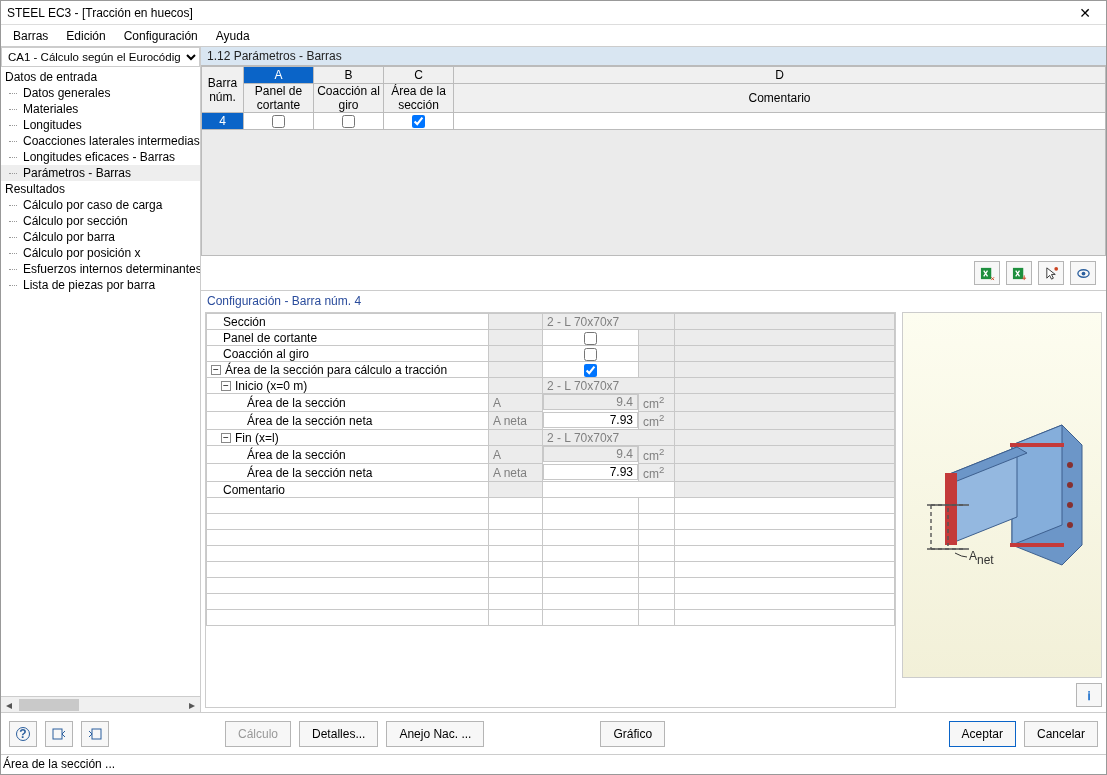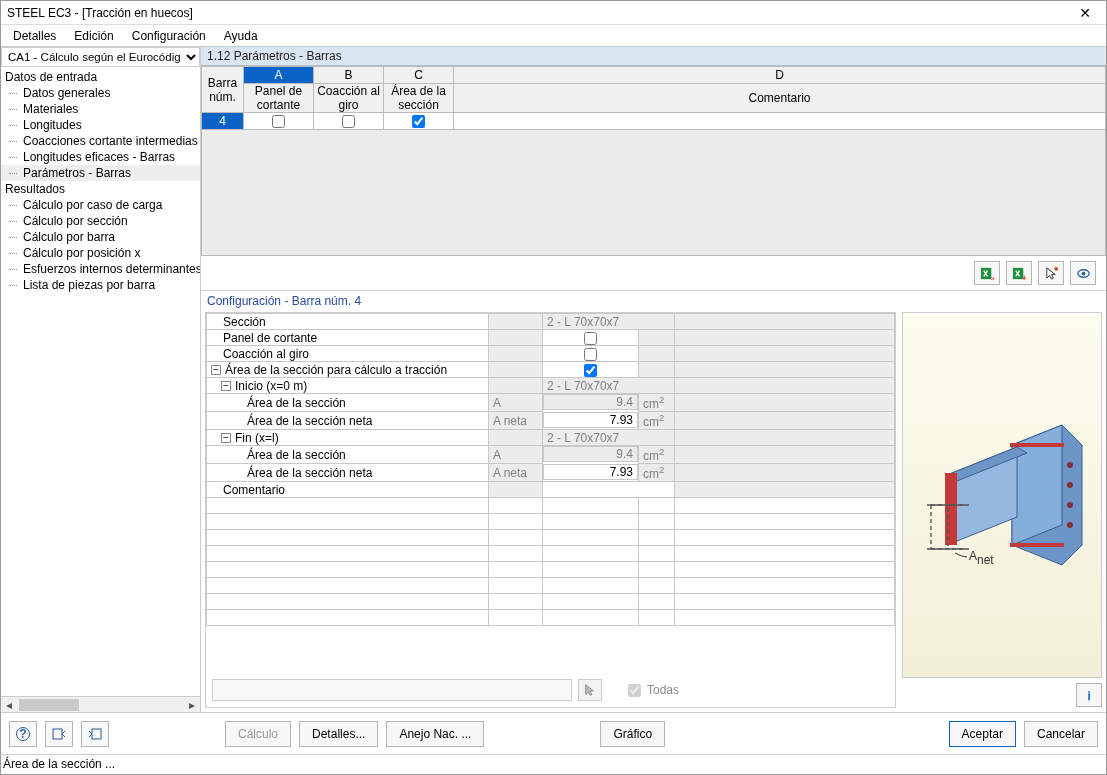--- a/index.html
+++ b/index.html
@@ -94,38 +94,38 @@
 </style>
 </head>
 <body>
 
 <div class="titlebar">
   <span class="title">STEEL EC3 - [Tracción en huecos]</span>
   <span class="close">✕</span>
 </div>
 
 <div class="menubar">
-  <span>Detalles</span>
+  <span>Barras</span>
   <span>Edición</span>
   <span>Configuración</span>
   <span>Ayuda</span>
 </div>
 
 <div class="main">
 
   <div class="left">
     <select>
       <option>CA1 - Cálculo según el Eurocódigo 3</option>
     </select>
     <div class="tree">
       <div class="tree-node tree-root">Datos de entrada</div>
       <div class="tree-node tree-child">Datos generales</div>
       <div class="tree-node tree-child">Materiales</div>
       <div class="tree-node tree-child">Longitudes</div>
-      <div class="tree-node tree-child">Coacciones cortante intermedias</div>
+      <div class="tree-node tree-child">Coacciones laterales intermedias</div>
       <div class="tree-node tree-child">Longitudes eficaces - Barras</div>
       <div class="tree-node tree-child sel">Parámetros - Barras</div>
       <div class="tree-node tree-root">Resultados</div>
       <div class="tree-node tree-child">Cálculo por caso de carga</div>
       <div class="tree-node tree-child">Cálculo por sección</div>
       <div class="tree-node tree-child">Cálculo por barra</div>
       <div class="tree-node tree-child">Cálculo por posición x</div>
       <div class="tree-node tree-child">Esfuerzos internos determinantes p</div>
       <div class="tree-node tree-child">Lista de piezas por barra</div>
     </div>
@@ -339,31 +339,20 @@
           <tr class="placeholder-rows">
                 <td></td>
                 <td></td>
                 <td></td>
                 <td></td>
                 <td></td>
               </tr>
         </tbody>
           </table>
         <div style="flex:1;"></div>
-        <div class="estab-input-row">
-          <input type="text" disabled="" style="">
-          <span class="rb">
-              <svg width="14" height="14" viewBox="0 0 16 16">
-                <path d="M3 2 L3 13 L6 10 L8 14 L10 13 L8 9 L12 9 Z" fill="#bbb" stroke="#888"></path>
-              </svg>
-            </span>
-          <span style="width:14px;"></span>
-          <input type="checkbox" checked="" disabled="" style="">
-          <span style="color:#888;">Todas</span>
-        </div>
       </div>
 
       <div class="gfx-wrap">
         <div class="gfx">
           <svg width="170" height="220" viewBox="0 0 170 220">
 
             <g transform="translate(95,60)">
               <polygon points="0,0 50,-20 70,0 70,100 50,120 0,100" fill="#6c96c8" stroke="#3d5f8e"></polygon>
               <polygon points="0,0 50,-20 50,80 0,100" fill="#85aedb" stroke="#3d5f8e"></polygon>
               <rect x="-2" y="-2" width="54" height="4" fill="#c43a3a"></rect>

